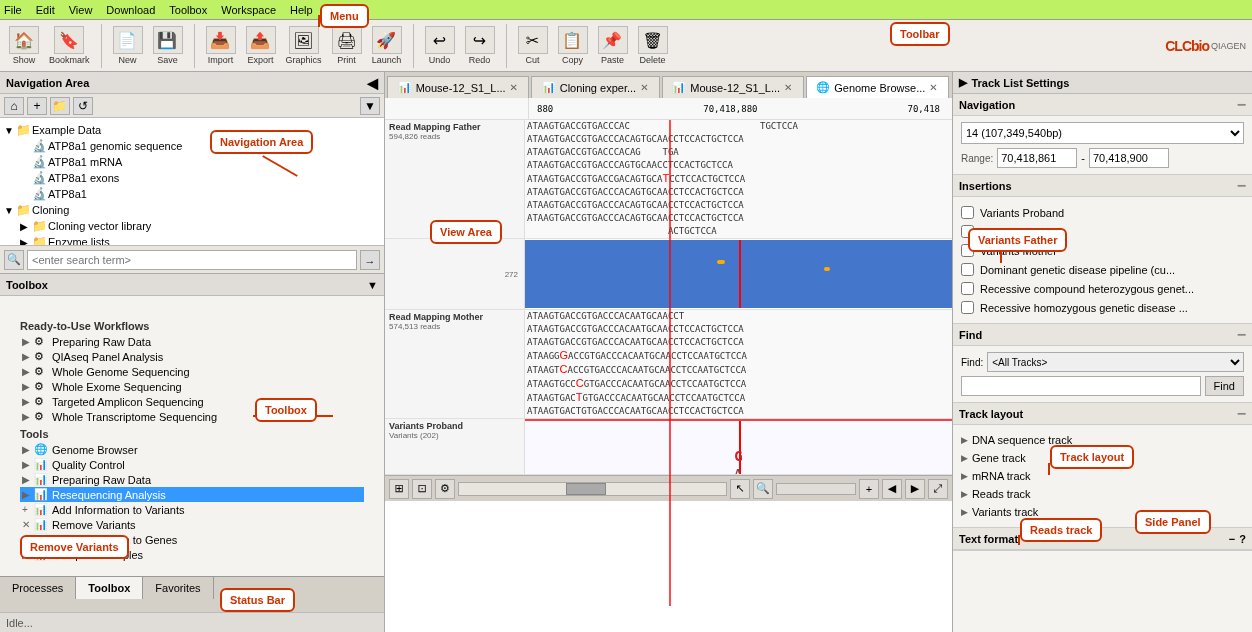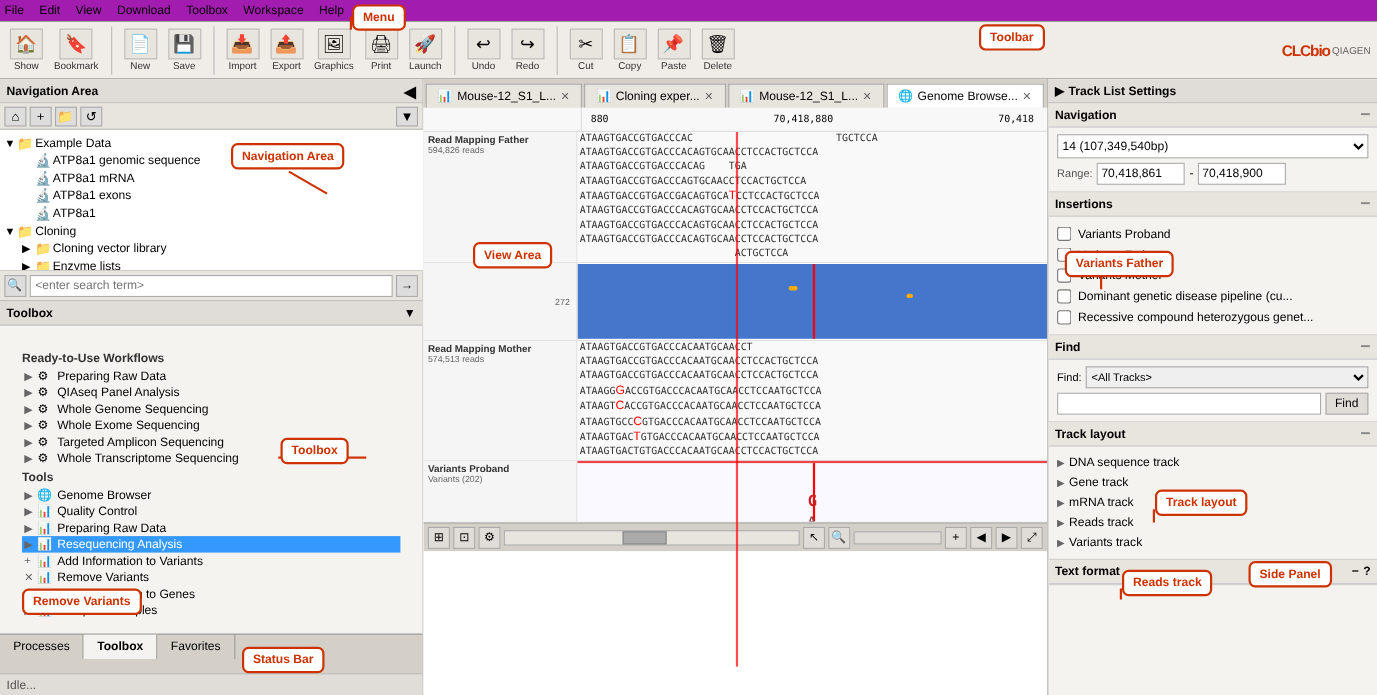--- a/index.html
+++ b/index.html
@@ -1,19 +1,19 @@
 <!DOCTYPE html>
 <html><head>
   <meta charset="utf-8">
   <style>
     * { box-sizing: border-box; margin: 0; padding: 0; font-family: Arial, sans-serif; font-size: 11px; }
     body { width: 1252px; height: 632px; overflow: hidden; background: #d4d0c8; }
 
     
-    #menubar { background: #a21caf; height: 20px; display: flex; align-items: center; border-bottom: 1px solid #999; padding: 0 4px; }
+    #menubar { background: #bef264; height: 20px; display: flex; align-items: center; border-bottom: 1px solid #999; padding: 0 4px; }
     #menubar span { margin-right: 14px; cursor: pointer; font-size: 11px; }
 
     
     #toolbar { background: #f0ede8; height: 52px; display: flex; align-items: center; border-bottom: 1px solid #aaa; padding: 2px 6px; gap: 4px; }
     .toolbar-group { display: flex; flex-direction: column; align-items: center; cursor: pointer; margin: 0 3px; }
     .toolbar-btn { width: 30px; height: 28px; background: #e8e4de; border: 1px solid #bbb; display: flex; align-items: center; justify-content: center; font-size: 16px; cursor: pointer; }
     .toolbar-label { font-size: 9px; color: #333; margin-top: 1px; }
     .toolbar-sep { width: 1px; height: 44px; background: #bbb; margin: 0 4px; }
     .logo-area { margin-left: auto; display: flex; align-items: center; }
     .logo-text { font-size: 14px; font-weight: bold; color: #cc3300; letter-spacing: -1px; }
@@ -524,20 +524,24 @@
           <span>Variants Mother</span>
         </div>
         <div class="checkbox-row">
           <input type="checkbox" style="">
           <span>Dominant genetic disease pipeline (cu...</span>
         </div>
         <div class="checkbox-row">
           <input type="checkbox" style="">
           <span>Recessive compound heterozygous genet...</span>
         </div>
+        <div class="checkbox-row">
+          <input type="checkbox" style="">
+          <span>Recessive homozygous genetic disease ...</span>
+        </div>
       </div>
     </div>
 
     <div class="panel-section">
       <div class="panel-section-header">
         <span>Find</span>
         <span class="section-min">−</span>
       </div>
       <div class="panel-section-content">
         <div style="display:flex;align-items:center;gap:4px;margin-bottom:4px;">

